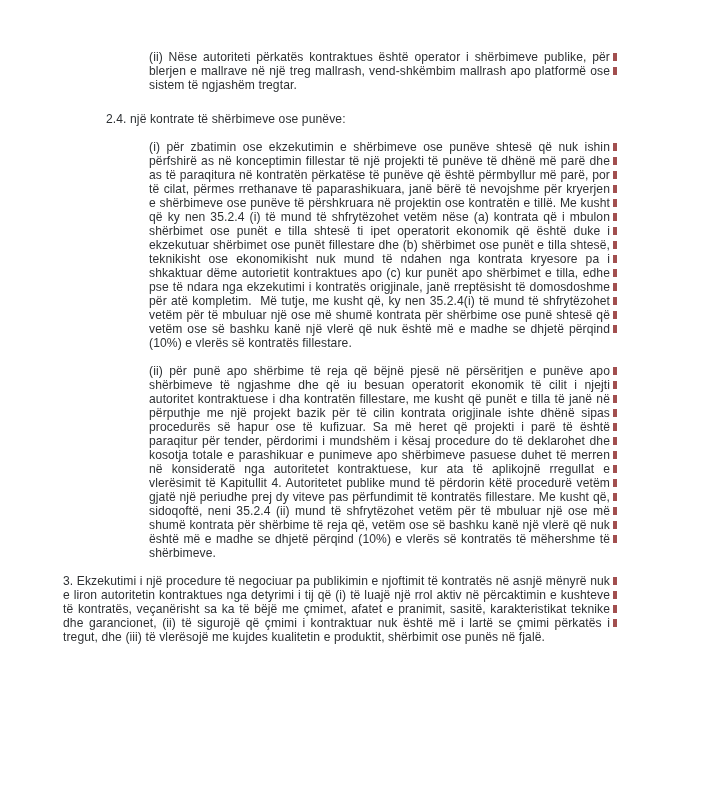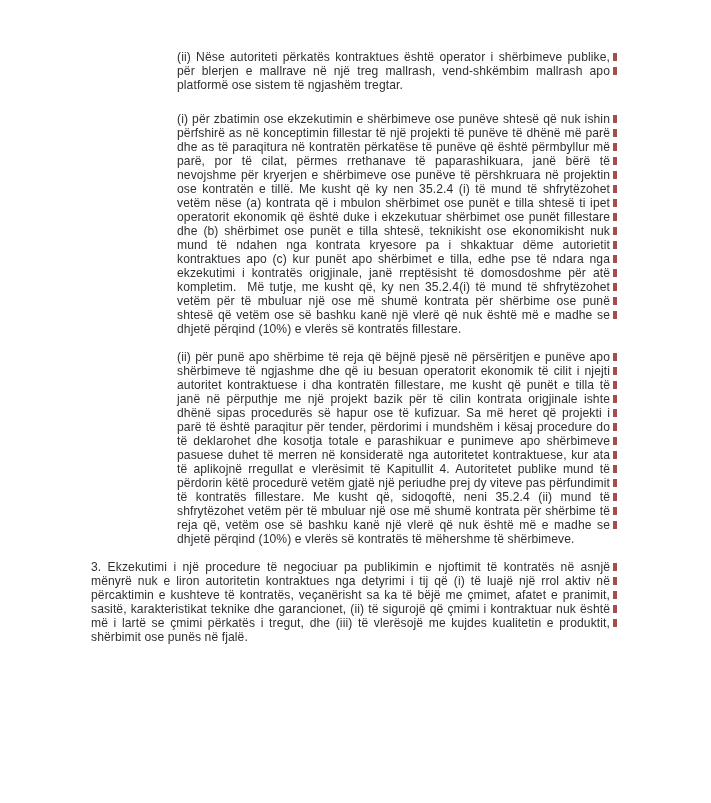--- a/index.html
+++ b/index.html
@@ -10,21 +10,21 @@
     width: 711px;
     height: 803px;
     overflow: hidden;
     background: var(--bg, #ffffff);
   }
   .doc {
     position: relative;
     box-sizing: border-box;
     width: 711px;
     height: 803px;
-    padding: 50px 101px 0 91px; 
+    padding: 50px 101px 0 63px; 
     font-family: "Liberation Sans", "DejaVu Sans", sans-serif;
     font-size: 12.1px;
     line-height: 14px;
     color: var(--text, #2d3033);
     letter-spacing: 0.1px;
   }
   .para {
     margin: 0 0 13px 0;
   }
   .j {
@@ -59,20 +59,23 @@
 <div class="doc">
 
   <p class="para j l2 gap-lg">
     <span>(ii) Nëse autoriteti përkatës kontraktues është operator i shërbimeve publike, për blerjen e mallrave në një treg mallrash, vend-shkëmbim mallrash apo platformë ose sistem të ngjashëm tregtar.</span>
     <i class="linemarks"></i>
   </p>
 
 
 
 
+  <p class="para l1 gap-md">
+    <span>2.4. një kontrate të shërbimeve ose punëve:</span>
+  </p>
 
   <p class="para j l2 gap-md">
     <span>(i) për zbatimin ose ekzekutimin e shërbimeve ose punëve shtesë që nuk ishin përfshirë as në konceptimin fillestar të një projekti të punëve të dhënë më parë dhe as të paraqitura në kontratën përkatëse të punëve që është përmbyllur më parë, por të cilat, përmes rrethanave të paparashikuara, janë bërë të nevojshme për kryerjen e shërbimeve ose punëve të përshkruara në projektin ose kontratën e tillë. Me kusht që ky nen 35.2.4 (i) të mund të shfrytëzohet vetëm nëse (a) kontrata që i mbulon shërbimet ose punët e tilla shtesë ti ipet operatorit ekonomik që është duke i ekzekutuar shërbimet ose punët fillestare dhe (b) shërbimet ose punët e tilla shtesë, teknikisht ose ekonomikisht nuk mund të ndahen nga kontrata kryesore pa i shkaktuar dëme autorietit kontraktues apo (c) kur punët apo shërbimet e tilla, edhe pse të ndara nga ekzekutimi i kontratës origjinale, janë rreptësisht të domosdoshme për atë kompletim.&nbsp; Më tutje, me kusht që, ky nen 35.2.4(i) të mund të shfrytëzohet vetëm për të mbuluar një ose më shumë kontrata për shërbime ose punë shtesë që vetëm ose së bashku kanë një vlerë që nuk është më e madhe se dhjetë përqind (10%) e vlerës së kontratës fillestare.</span>
     <i class="linemarks"></i>
   </p>
 
   <p class="para j l2 gap-md">
     <span>(ii) për punë apo shërbime të reja që bëjnë pjesë në përsëritjen e punëve apo shërbimeve të ngjashme dhe që iu besuan operatorit ekonomik të cilit i njejti autoritet kontraktuese i dha kontratën fillestare, me kusht që punët e tilla të janë në përputhje me një projekt bazik për të cilin kontrata origjinale ishte dhënë sipas procedurës së hapur ose të kufizuar. Sa më heret që projekti i parë të është paraqitur për tender, përdorimi i mundshëm i kësaj procedure do të deklarohet dhe kosotja totale e parashikuar e punimeve apo shërbimeve pasuese duhet të merren në konsideratë nga autoritetet kontraktuese, kur ata të aplikojnë rregullat e vlerësimit të Kapitullit 4. Autoritetet publike mund të përdorin këtë procedurë vetëm gjatë një periudhe prej dy viteve pas përfundimit të kontratës fillestare. Me kusht që, sidoqoftë, neni 35.2.4 (ii) mund të shfrytëzohet vetëm për të mbuluar një ose më shumë kontrata për shërbime të reja që, vetëm ose së bashku kanë një vlerë që nuk është më e madhe se dhjetë përqind (10%) e vlerës së kontratës të mëhershme të shërbimeve.</span>
     <i class="linemarks"></i>
   </p>

